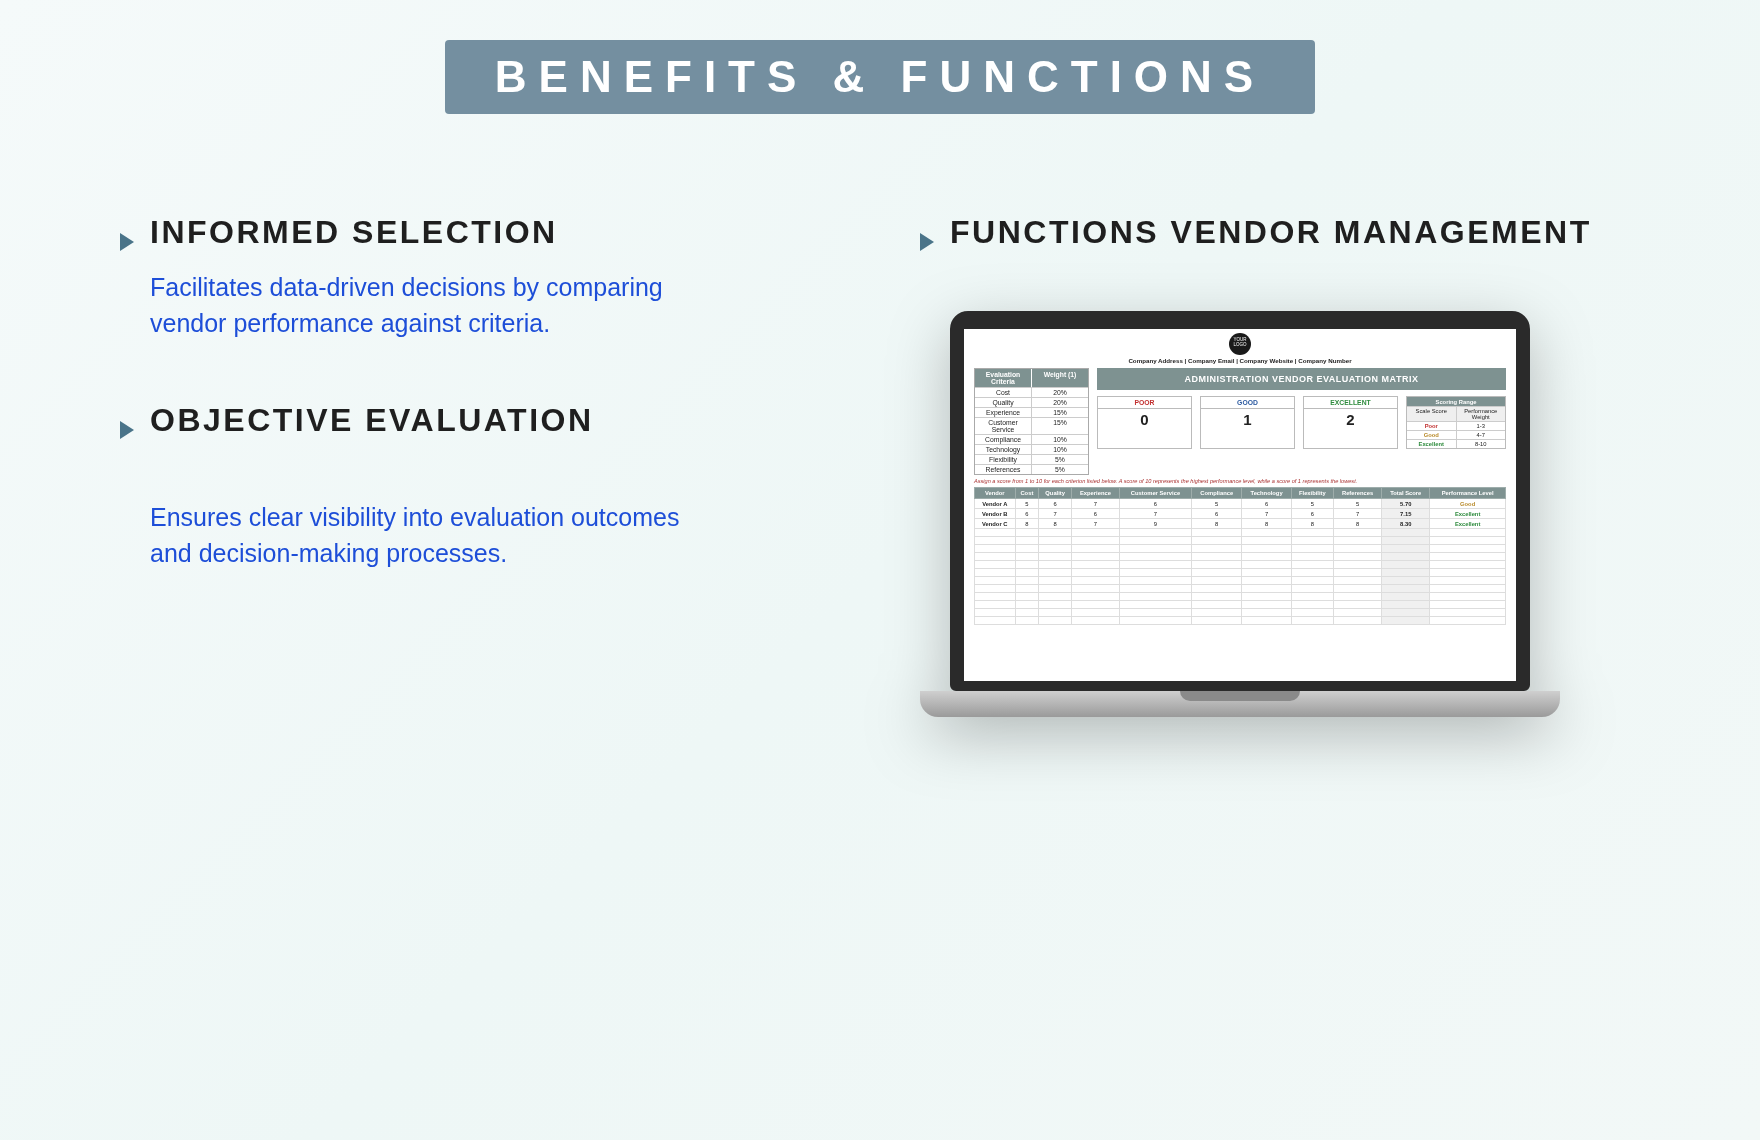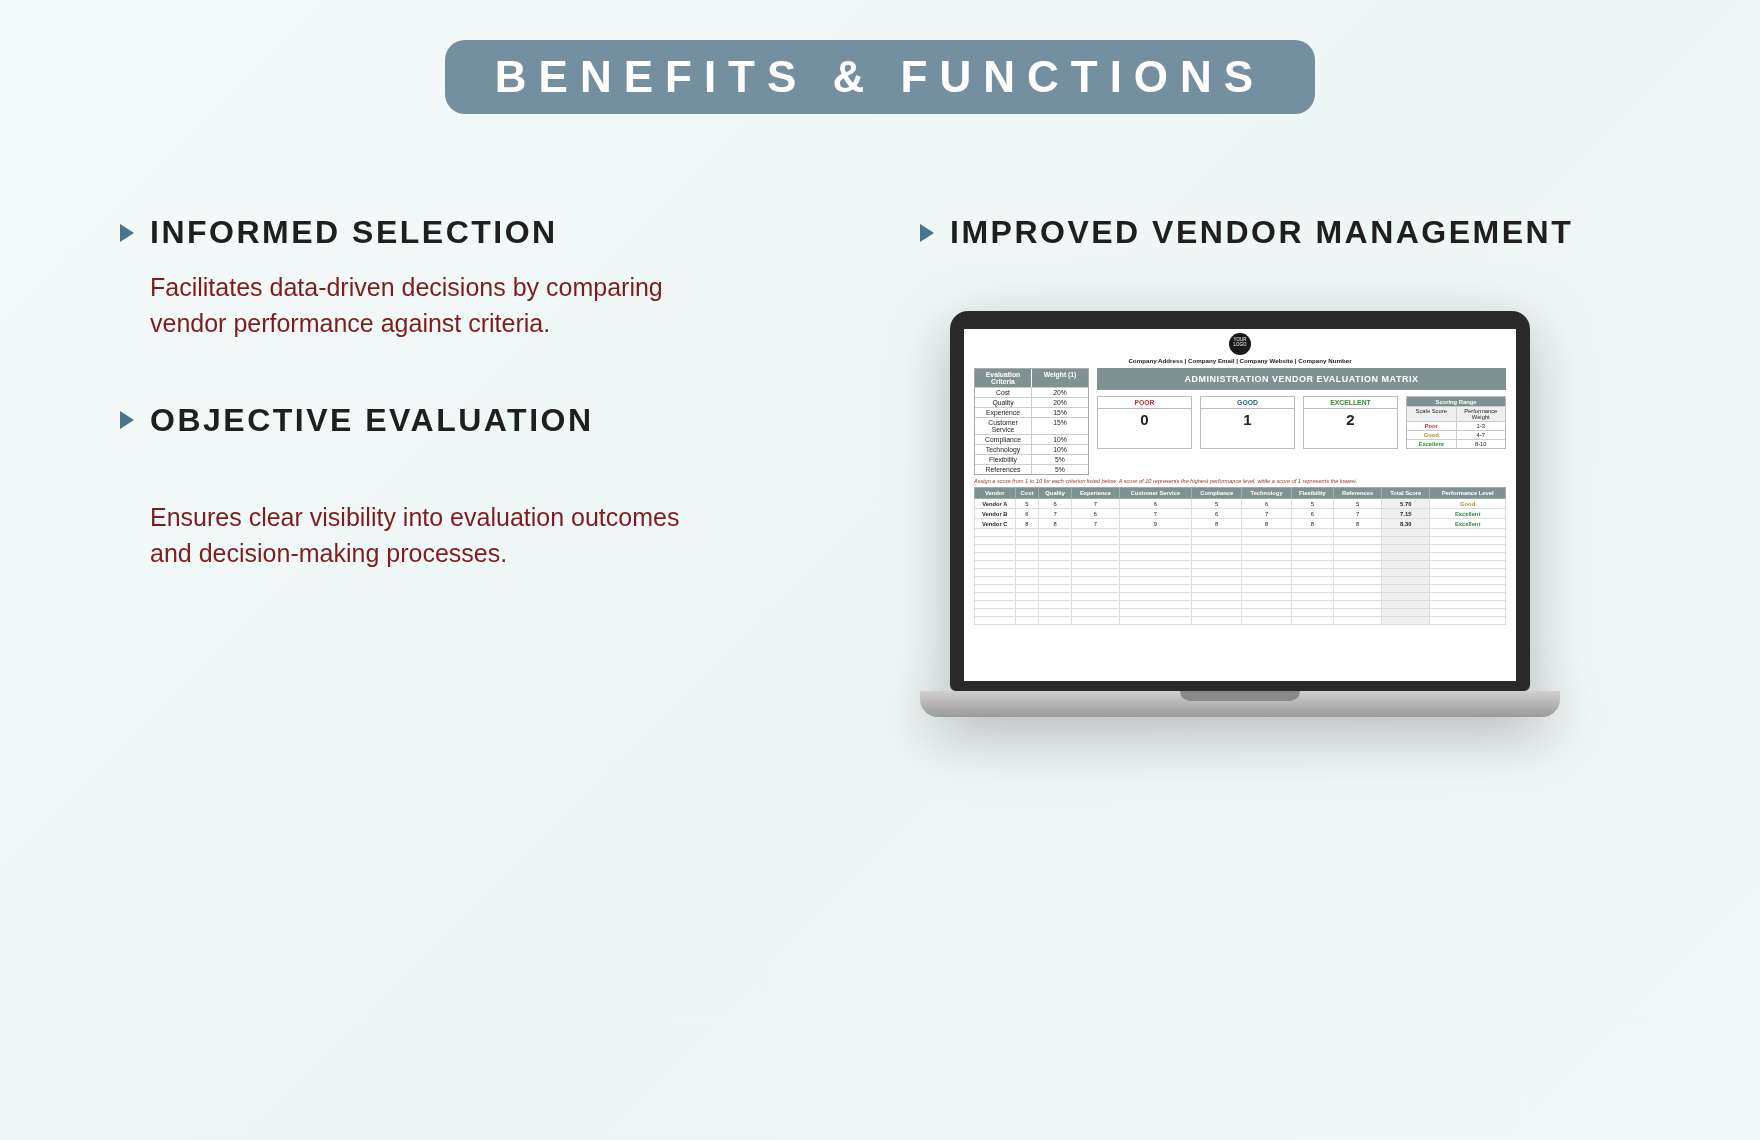--- a/index.html
+++ b/index.html
@@ -14,54 +14,54 @@
     display: block;
     margin: 40px auto 0 auto;
     width: fit-content;
     padding: 12px 50px;
     background: #748fa0;
     color: #ffffff;
     font-family: "Arial Black", Impact, sans-serif;
     font-size: 44px;
     font-weight: 900;
     letter-spacing: 12px;
-    border-radius: 20px;
+    border-radius: 4px;
     text-align: center;
   }
   .content {
     display: flex;
     padding: 100px 120px 0 120px;
     gap: 80px;
   }
   .col { flex: 1; }
   .benefit { margin-bottom: 60px; }
   .benefit-head {
     display: flex;
-    align-items: center;
+    align-items: flex-end;
     gap: 16px;
     margin-bottom: 18px;
   }
   .tri-icon {
     width: 0; height: 0;
     border-top: 9px solid transparent;
     border-bottom: 9px solid transparent;
     border-left: 14px solid #4a7489;
     flex-shrink: 0;
   }
   .benefit-title {
     font-family: "Arial Black", Impact, sans-serif;
     font-size: 32px;
     font-weight: 900;
     letter-spacing: 2.5px;
     color: #1f1f1f;
   }
   .benefit-body {
     font-size: 25px;
     line-height: 1.45;
-    color: #7f1d1d;
+    color: #1d4ed8;
     padding-left: 30px;
     max-width: 560px;
   }
   
   .laptop-wrap {
     margin-top: 30px;
     width: 640px;
     filter: drop-shadow(0 18px 30px rgba(0,0,0,0.25));
   }
   .lid {
@@ -202,21 +202,21 @@
     </div>
     <div class="benefit">
       <div class="benefit-body">Ensures clear visibility into evaluation outcomes and decision-making processes.</div>
     </div>
   </div>
 
   <div class="col">
     <div class="benefit">
       <div class="benefit-head">
         <span class="tri-icon"></span>
-        <span class="benefit-title">IMPROVED VENDOR MANAGEMENT</span>
+        <span class="benefit-title">FUNCTIONS VENDOR MANAGEMENT</span>
       </div>
     </div>
 
     <div class="laptop-wrap">
       <div class="lid">
         <div class="sheet">
 
           <div class="logo-area">
             <span class="logo-circle">YOUR LOGO</span>
             <div class="logo-under">Company Address  |  Company Email  |  Company Website  |  Company Number</div>

